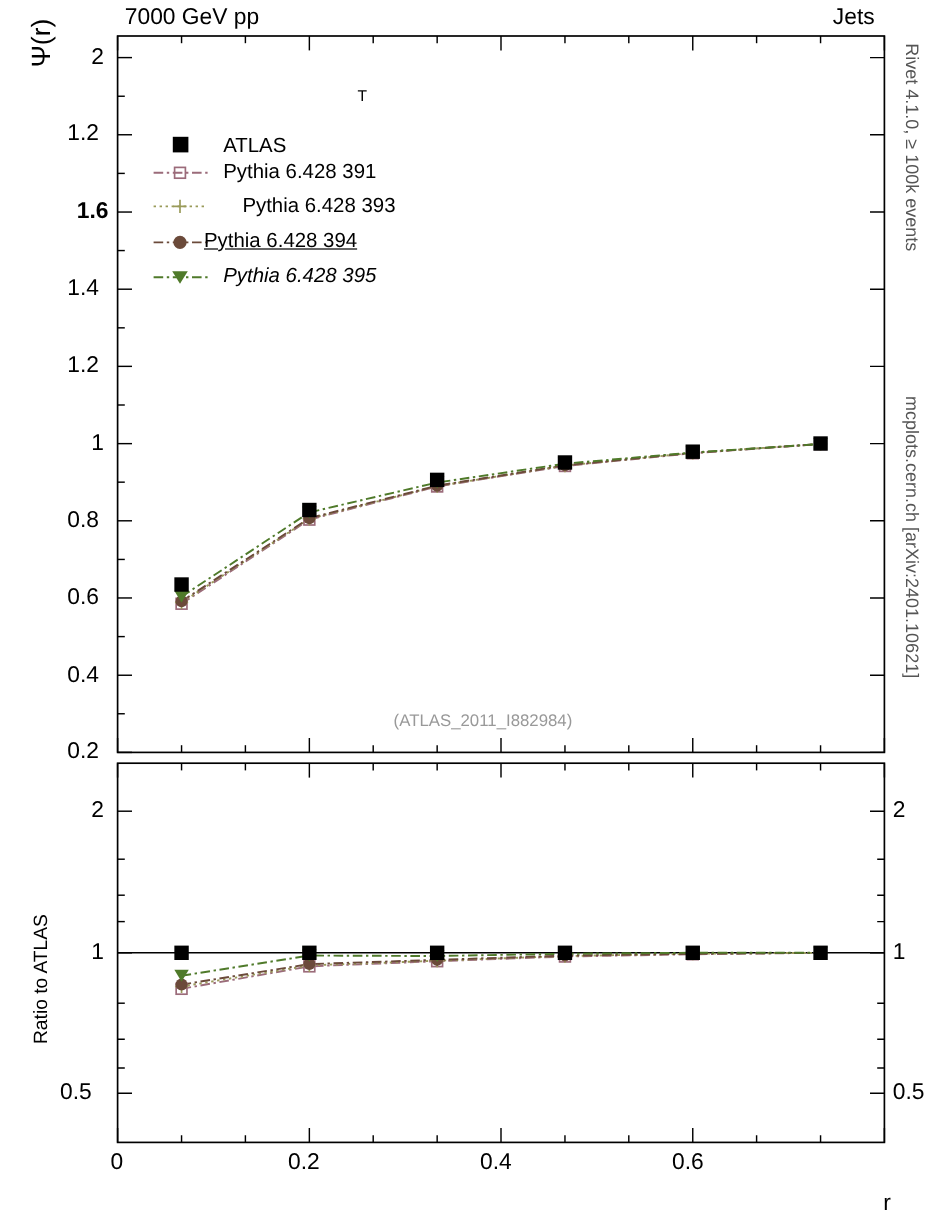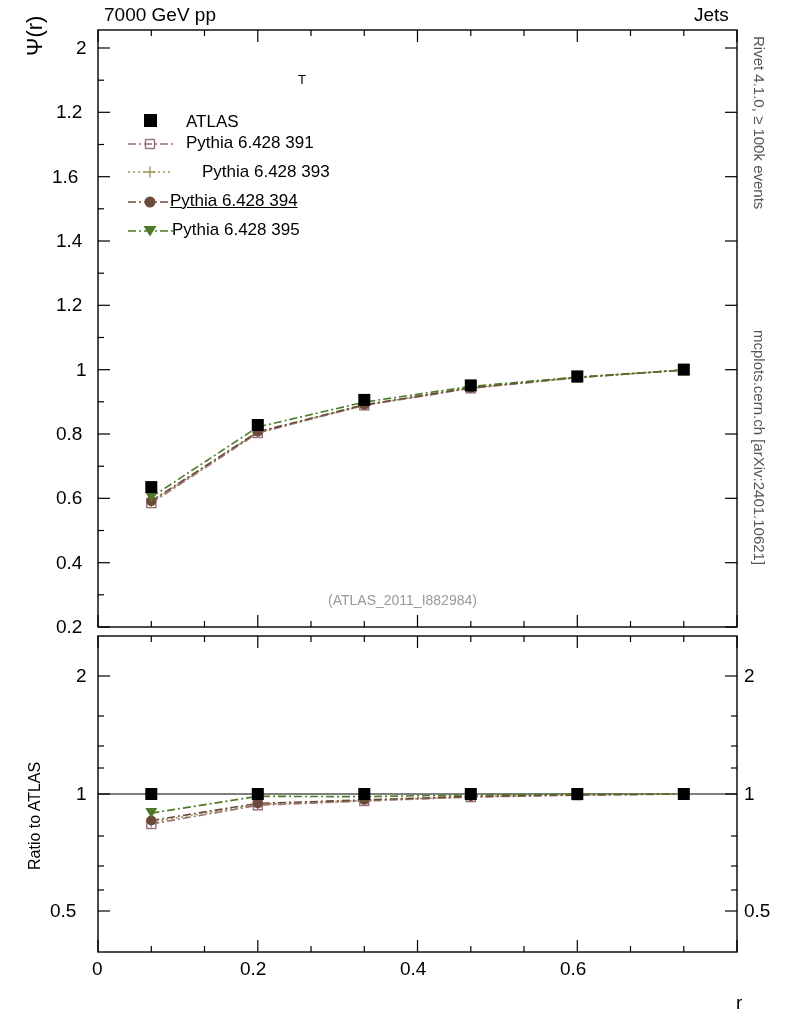--- a/index.html
+++ b/index.html
@@ -275,35 +275,35 @@
     </g>
   </svg>
 
   <div class="txt ticklabel" style="left:56px;top:616px;">0.2</div>
   <div class="txt ticklabel" style="left:56px;top:552px;">0.4</div>
   <div class="txt ticklabel" style="left:56px;top:487px;">0.6</div>
   <div class="txt ticklabel" style="left:56px;top:423px;">0.8</div>
   <div class="txt ticklabel" style="left:76px;top:359px;">1</div>
   <div class="txt ticklabel" style="left:56px;top:294px;text-align:right;">1.2</div>
   <div class="txt ticklabel" style="left:56px;top:230px;">1.4</div>
-  <div class="txt ticklabel" style="left:52px;top:166px;">1.6</div>
+  <div class="txt ticklabel" style="left:64px;top:166px;font-weight:bold;">1.6</div>
   <div class="txt ticklabel" style="left:56px;top:101px;">1.2</div>
   <div class="txt ticklabel" style="left:76px;top:37px;">2</div>
 
   <div class="txt ticklabel" style="left:76px;top:665px;">2</div>
   <div class="txt ticklabel" style="left:76px;top:783px;">1</div>
   <div class="txt ticklabel" style="left:50px;top:900px;">0.5</div>
   <div class="txt ticklabel" style="left:744px;top:665px;">2</div>
   <div class="txt ticklabel" style="left:744px;top:783px;">1</div>
   <div class="txt ticklabel" style="left:744px;top:900px;">0.5</div>
 
   <div class="txt ticklabel" style="left:92px;top:958px;">0</div>
   <div class="txt ticklabel" style="left:240px;top:958px;">0.2</div>
   <div class="txt ticklabel" style="left:400px;top:958px;">0.4</div>
   <div class="txt ticklabel" style="left:560px;top:958px;">0.6</div>
 
   <div class="txt legtxt" style="left:186px;top:112px;text-align:right;">ATLAS</div>
   <div class="txt legtxt" style="left:186px;top:133px;">Pythia 6.428 391</div>
   <div class="txt legtxt" style="left:202px;top:162px;">Pythia 6.428 393</div>
   <div class="txt legtxt" style="left:170px;top:191px;text-decoration:underline;">Pythia 6.428 394</div>
-  <div class="txt legtxt" style="left:172px;top:220px;">Pythia 6.428 395</div>
+  <div class="txt legtxt" style="left:186px;top:220px;font-style:italic;">Pythia 6.428 395</div>
 
 </div>
 
 </body></html>

